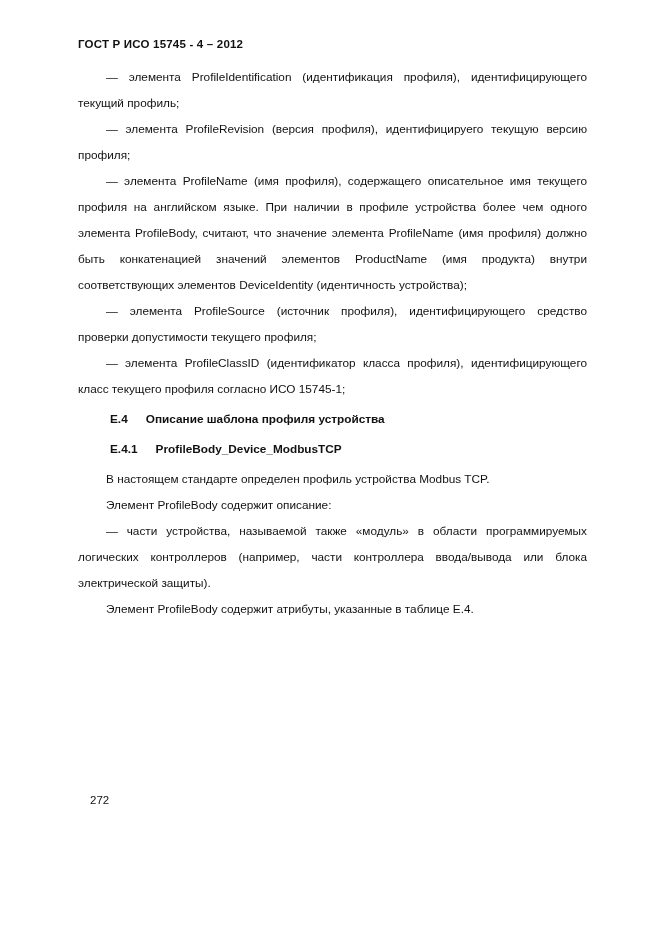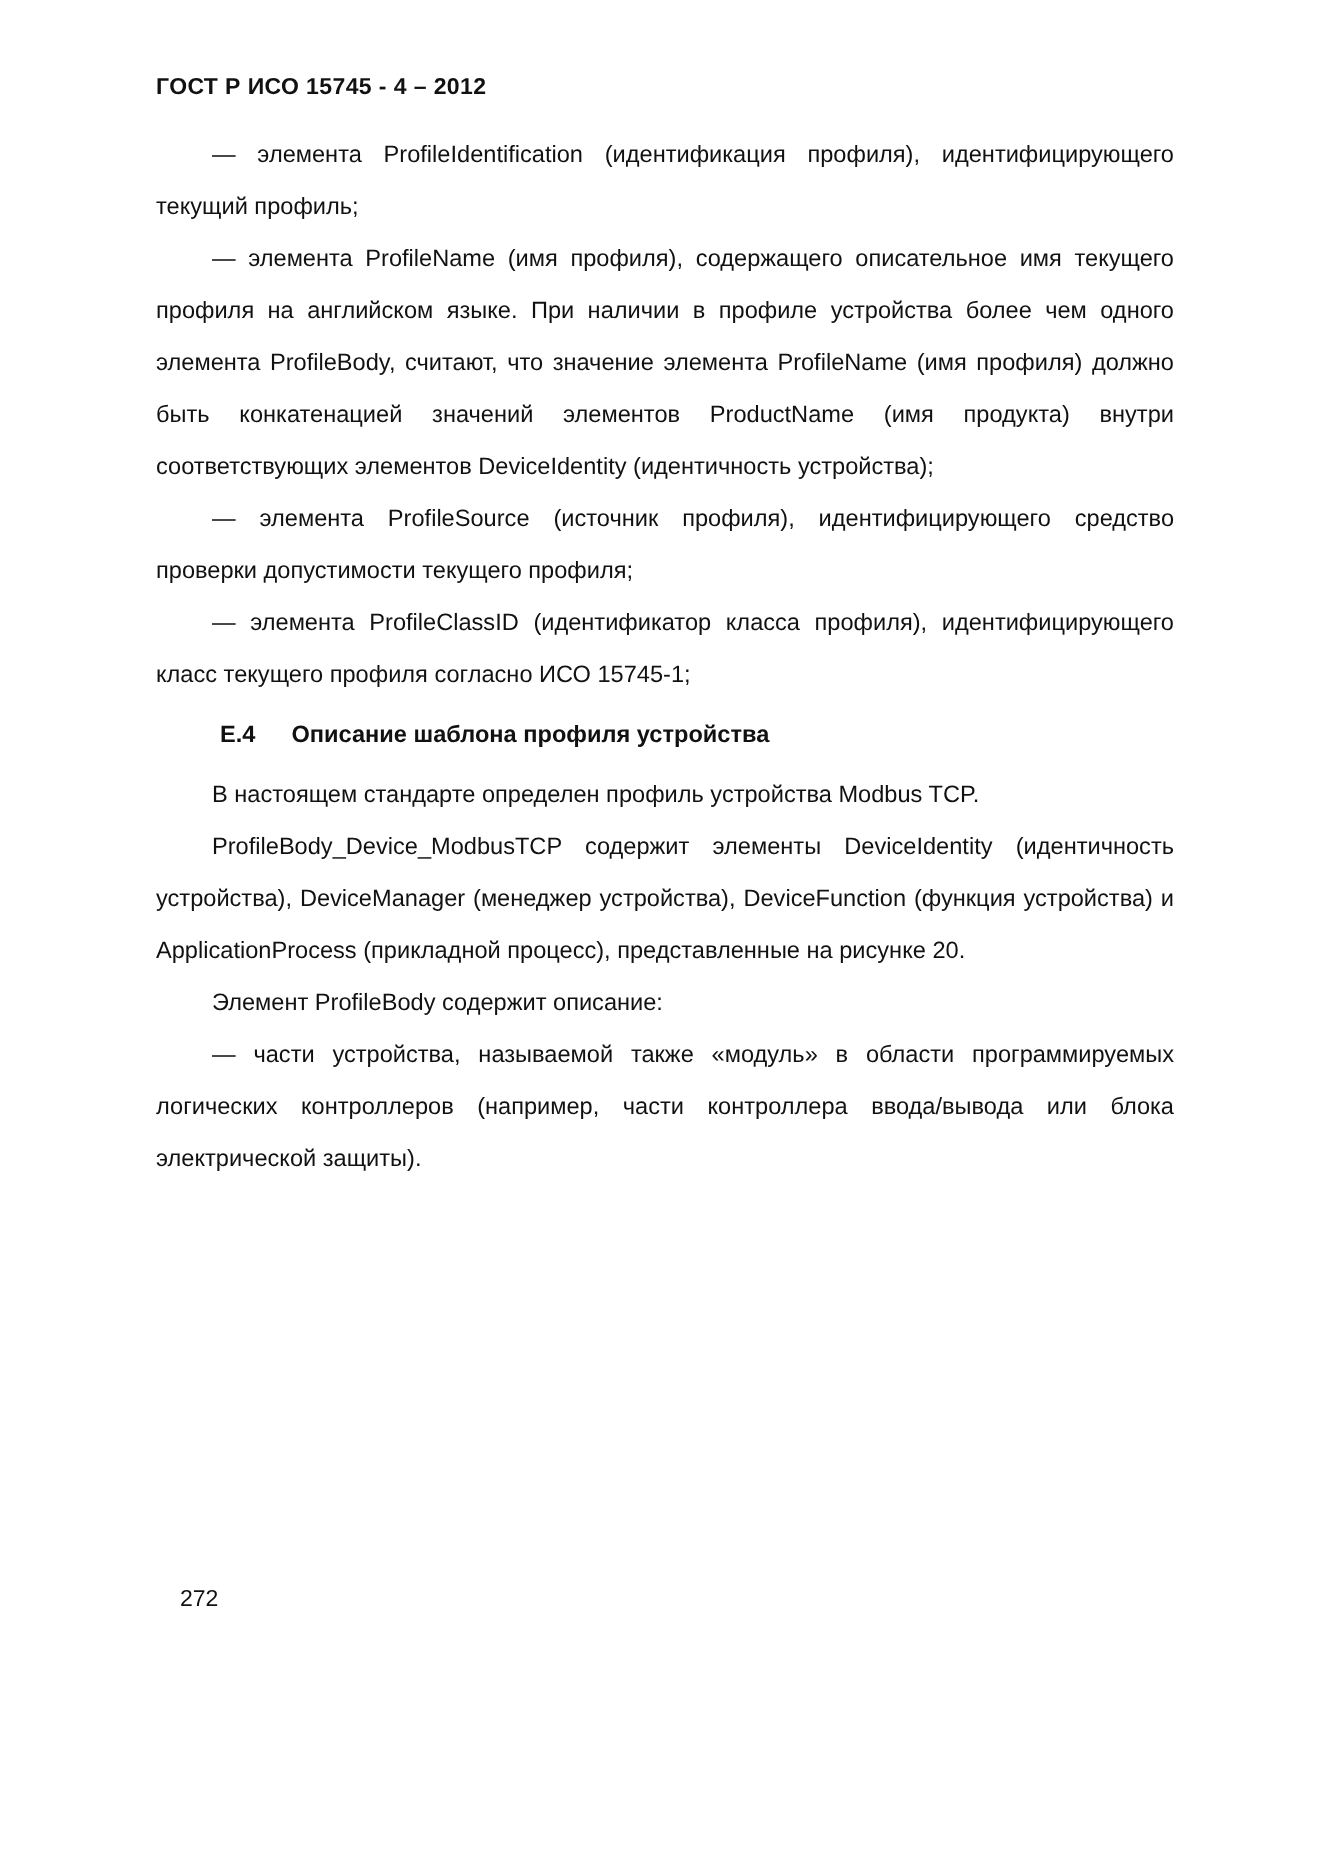--- a/index.html
+++ b/index.html
@@ -65,28 +65,32 @@
   }
 </style>
 </head>
 <body>
 
 <div class="page">
 
   <div class="header">ГОСТ Р ИСО 15745 - 4 – 2012</div>
 
   <p class="body-par dash">— элемента          ProfileIdentification (идентификация          профиля), идентифицирующего текущий профиль;</p>
+  <p class="body-par dash">— элемента   ProfileRevision   (версия   профиля),   идентифицируего текущую версию профиля;</p>
   <p class="body-par dash">— элемента  ProfileName  (имя профиля),  содержащего  описательное имя  текущего  профиля  на  английском  языке.  При  наличии  в  профиле устройства  более  чем  одного  элемента  ProfileBody,  считают,  что  значение элемента  ProfileName  (имя  профиля)  должно  быть  конкатенацией  значений элементов  ProductName  (имя  продукта)  внутри  соответствующих  элементов DeviceIdentity (идентичность устройства);</p>
   <p class="body-par dash">— элемента   ProfileSource   (источник   профиля),   идентифицирующего средство проверки допустимости текущего профиля;</p>
   <p class="body-par dash">— элемента      ProfileClassID      (идентификатор      класса      профиля), идентифицирующего класс текущего профиля согласно ИСО 15745-1;</p>
 
   <div class="heading">
     <span class="num">Е.4</span><span class="gap"></span><span>Описание шаблона профиля устройства</span>
   </div>
 
+  <div class="heading">
+    <span class="num">Е.4.1</span><span class="gap"></span><span>ProfileBody_Device_ModbusTCP</span>
+  </div>
 
   <p class="body-par indent">В настоящем стандарте определен профиль устройства Modbus TCP.</p>
-  <p class="body-par indent">ProfileBody_Device_ModbusTCP      содержит     элементы     DeviceIdentity (идентичность      устройства),      DeviceManager      (менеджер      устройства), DeviceFunction   (функция   устройства)   и   ApplicationProcess   (прикладной процесс), представленные на рисунке 20.</p>
   <p class="body-par indent">Элемент ProfileBody содержит описание:</p>
   <p class="body-par dash">—   части    устройства,    называемой    также    «модуль»    в    области программируемых   логических   контроллеров   (например,   части   контроллера ввода/вывода или блока электрической защиты).</p>
+  <p class="body-par indent">Элемент ProfileBody содержит атрибуты, указанные в таблице Е.4.</p>
 
   <div class="pagenum">272</div>
 </div>
 
 </body></html>

